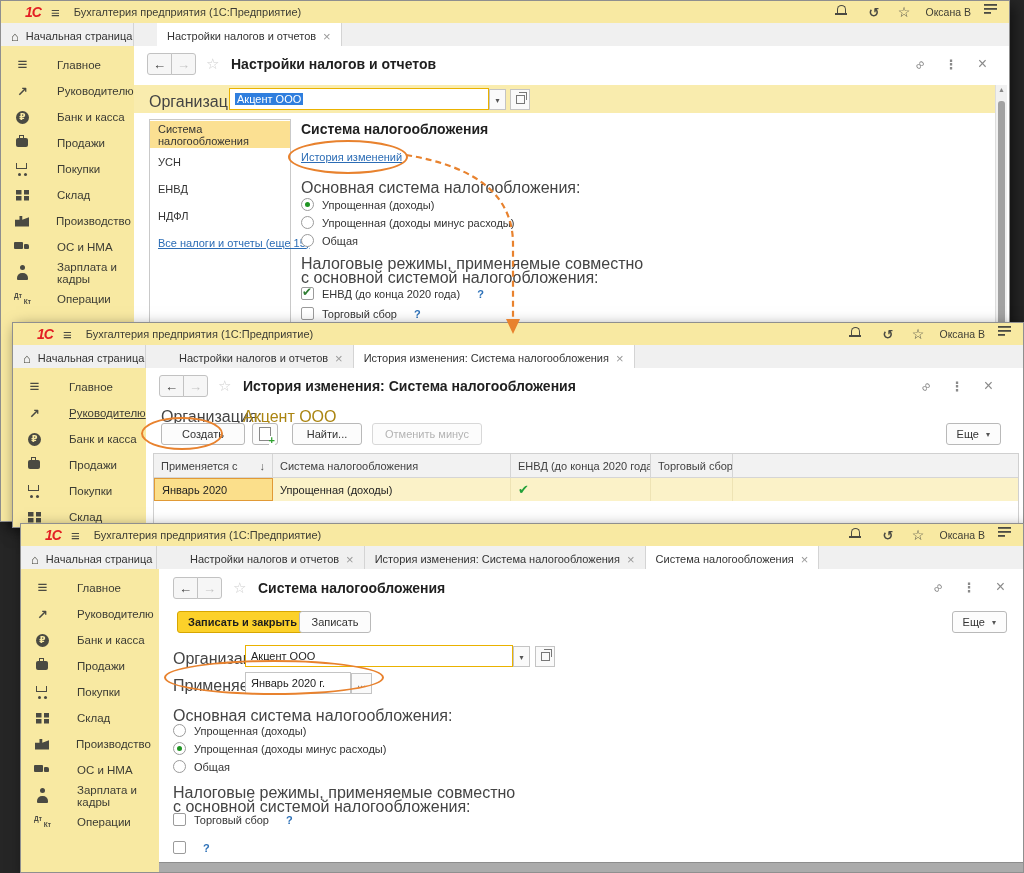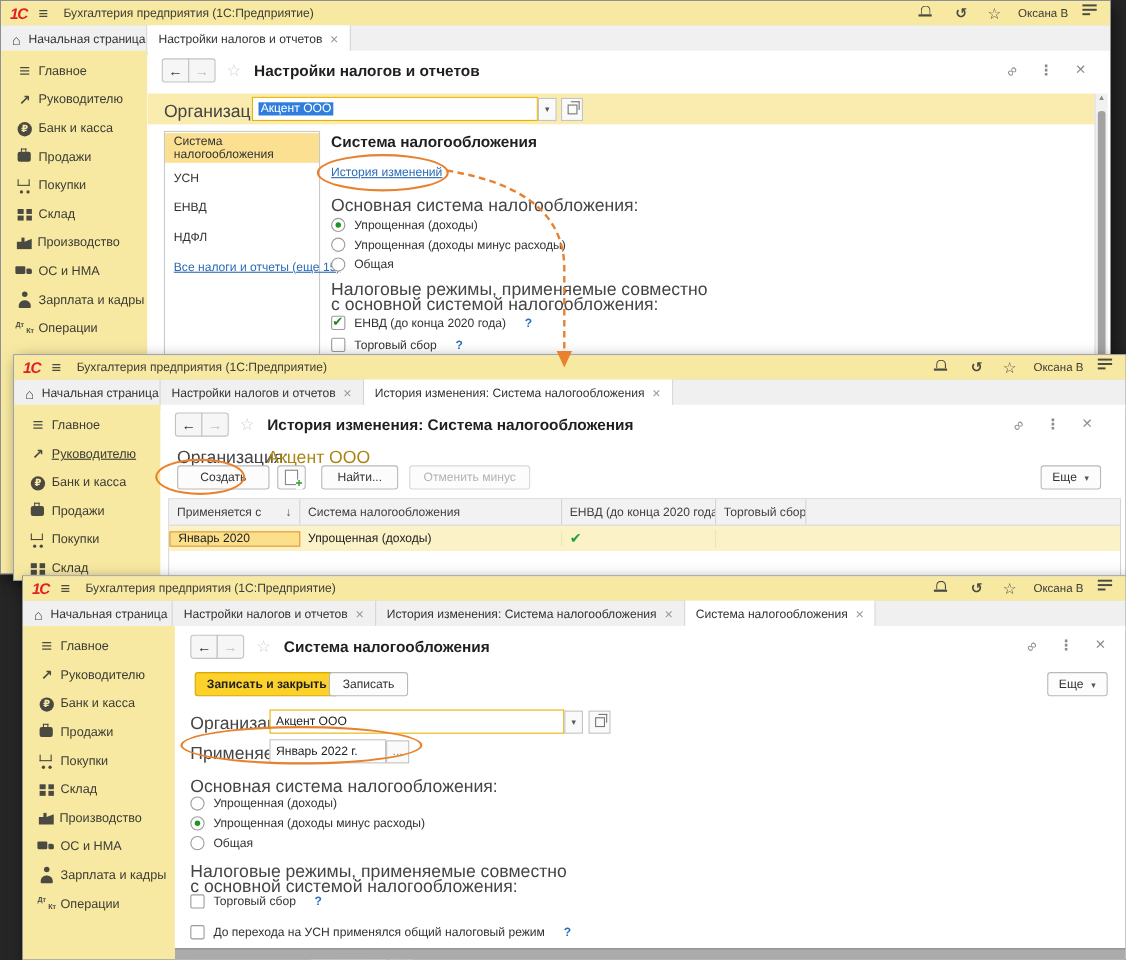--- a/index.html
+++ b/index.html
@@ -3,46 +3,46 @@
 <meta charset="utf-8">
 <style>
   html,body{margin:0;padding:0;background:#262626;width:1024px;height:873px;overflow:hidden;
     font-family:"Liberation Sans","DejaVu Sans",sans-serif;font-size:11px;color:#333;}
   .stage{position:relative;width:1024px;height:873px;}
   
   .win{position:absolute;background:#fff;border:1px solid #8f8f8f;box-shadow:4px 5px 14px rgba(0,0,0,.55);box-sizing:border-box;}
   .win1{left:0;top:0;width:1010px;height:522px;z-index:1;}
   .win2{left:12px;top:322px;width:1012px;height:206px;z-index:2;}
   .win3{left:20px;top:523px;width:1004px;height:350px;z-index:3;}
-  .titlebar{position:absolute;left:0;top:0;right:0;height:22px;background:#f8e9a2;display:flex;align-items:center;gap:10px;padding-left:8px;border-bottom:1px solid #e3d07f;}
+  .titlebar{position:absolute;left:0;top:0;right:0;height:22px;background:#f8e9a2;display:flex;align-items:center;gap:10px;padding-left:24px;border-bottom:1px solid #e3d07f;}
   .logo-1c{color:#e31e24;font-weight:bold;font-style:italic;font-size:14px;letter-spacing:-1px;}
   .burger{font-size:15px;color:#4a4a42;font-weight:bold;line-height:1;}
   .burger::before{content:"≡";}
   .app-title{font-size:11px;color:#3d3d35;margin-left:4px;}
   .tb-right{position:absolute;right:8px;top:0;height:22px;display:flex;align-items:center;gap:13px;}
   .bell-icon{position:relative;width:12px;height:12px;}
   .bell-icon::before{content:"";position:absolute;left:2px;top:1px;width:7px;height:7px;border:1.4px solid #4a4a42;border-bottom:none;border-radius:5px 5px 0 0;}
   .bell-icon::after{content:"";position:absolute;left:0;top:9px;width:12px;height:1.6px;background:#4a4a42;}
   .history-icon::before{content:"↺";font-size:13px;color:#4a4a42;font-weight:bold;}
   .fav-star-icon::before{content:"☆";font-size:14px;color:#4a4a42;}
   .user-name{font-size:10.5px;color:#3d3d35;}
   .service-menu-icon{width:13px;height:9px;background:
      linear-gradient(#4a4a42,#4a4a42) 0 0/13px 1.8px no-repeat,
      linear-gradient(#4a4a42,#4a4a42) 0 4px/13px 1.8px no-repeat,
      linear-gradient(#4a4a42,#4a4a42) 0 8px/7px 1.8px no-repeat;}
   
-  .tabbar{position:absolute;left:0;top:22px;right:0;height:27px;background:#f0f0f0;border-bottom:1px solid #c6c6c6;display:flex;box-sizing:border-box;}
+  .tabbar{position:absolute;left:0;top:22px;right:0;height:27px;background:#f0f0f0;border-bottom:1px solid #c6c6c6;display:flex;box-sizing:border-box;gap:23px;}
   .tab{display:flex;align-items:center;gap:7px;padding:0 10px;border-right:1px solid #d4d4d4;font-size:11px;color:#333;position:relative;white-space:nowrap;box-sizing:border-box;}
   .tab.active{background:#fff;}
   .tab.active::after{content:"";position:absolute;left:0;right:0;bottom:-1px;height:3px;background:#2da351;}
   .home-icon::before{content:"⌂";font-size:13px;font-weight:bold;color:#3f3f37;}
   .tab-close::before{content:"×";color:#999;font-size:13px;line-height:1;}
   
   .sidebar{position:absolute;left:0;top:45px;bottom:0;width:133px;background:#f8e9a2;padding-top:6px;box-sizing:border-box;}
-  .side-item{display:flex;align-items:center;gap:4px;height:26px;padding-left:13px;}
+  .side-item{display:flex;align-items:center;gap:26px;height:26px;padding-left:13px;}
   .side-label{font-size:11.5px;color:#3c3c34;}
   .side-label.ul{text-decoration:underline;}
   
   .ic{display:inline-flex;width:17px;height:16px;align-items:center;justify-content:center;color:#4a4a42;position:relative;flex:none;}
   .main-menu-icon::before{content:"≡";font-size:17px;font-weight:bold;}
   .manager-icon::before{content:"↗";font-size:13px;font-weight:bold;}
   .bank-cash-icon{background:#4a4a42;border-radius:50%;width:13px;height:13px;margin:0 2px;}
   .bank-cash-icon::before{content:"₽";color:#f8e9a2;font-size:9px;font-weight:bold;}
   .sales-icon::before{content:"";position:absolute;top:0;left:5px;width:5px;height:3px;border:1.5px solid #4a4a42;border-bottom:none;box-sizing:border-box;}
   .sales-icon::after{content:"";position:absolute;top:3px;left:2px;width:12px;height:9px;background:#4a4a42;border-radius:2px;}
@@ -112,21 +112,21 @@
   .nav-link{display:flex;align-items:center;height:27px;padding-left:8px;}
   
   .org-strip{position:absolute;left:0;top:39px;right:14px;height:28px;background:#f9ecae;}
   .vscroll{position:absolute;right:2px;top:39px;width:11px;bottom:0;background:#f1f1f1;border-left:1px solid #ddd;}
   .vscroll .arr{position:absolute;top:1px;left:2px;font-size:7px;color:#888;}
   .vscroll .thumb{position:absolute;left:1.5px;top:16px;width:7px;bottom:0;background:#a2a2a2;border-radius:3px;}
   
   .grid{position:absolute;left:7px;top:85px;right:4px;background:#fff;border:1px solid #d0d0d0;box-sizing:border-box;}
   .grid-head{display:flex;height:23px;background:#f2f2f2;border-bottom:1px solid #d5d5d5;}
   .gh{display:flex;align-items:center;padding:0 7px;font-size:11px;color:#3f3f3f;border-right:1px solid #d5d5d5;box-sizing:border-box;white-space:nowrap;overflow:hidden;}
-  .grid-row{display:flex;height:23px;background:#fbf2c8;align-items:center;}
+  .grid-row{display:flex;height:23px;background:#fbf2c8;}
   .gc{display:flex;align-items:center;padding:0 7px;font-size:11px;color:#222;border-right:1px solid #eee3b4;box-sizing:border-box;white-space:nowrap;overflow:hidden;}
   .gc.cur{background:#fbdf8b;border:1.5px solid #e19a36;}
   .sort-icon{margin-left:auto;color:#555;}
   .sort-icon::before{content:"↓";font-size:11px;}
   .check-icon::before{content:"✔";color:#21a038;font-weight:bold;font-size:13px;}
   .grid-empty{height:29px;background:#fff;}
   
   .statusbar{position:absolute;left:133px;right:0;bottom:0;height:9px;background:#ababab;border-top:1px solid #8d8d8d;}
   
   .overlay{position:absolute;left:0;top:0;width:1024px;height:873px;z-index:40;pointer-events:none;}
@@ -528,21 +528,21 @@
       </div>
       <div class="mini-btn" style="left:354px;top:76.5px;width:17px">
           <span class="caret-icon"></span>
         </div>
       <div class="mini-btn" style="left:376px;top:76.5px;width:20px">
           <span class="open-icon"></span>
         </div>
 
       <span class="label" style="left:14px;top:108px">Применяется с:</span>
       <div class="field" style="left:86px;top:103px;width:106px;height:22px">
-        <span>Январь 2022 г.</span>
+        <span>Январь 2020 г.</span>
       </div>
       <div class="mini-btn" style="left:192px;top:103.5px;width:21px;height:21px;color:#888">...</div>
 
       <span class="label" style="left:14px;top:138px">Основная система налогообложения:</span>
       <div>
         <div class="row-flex w3-radio" style="left: 14px; top: 155px;">
           <span class="radio"></span>
           <span>Упрощенная (доходы)</span>
         </div>
 
@@ -559,21 +559,20 @@
 
       <span class="label" style="left:14px;top:215px">Налоговые режимы, применяемые совместно</span>
       <span class="label" style="left:14px;top:229px">с основной системой налогообложения:</span>
       <div class="row-flex" style="left:14px;top:244px">
         <span class="cb"></span>
         <span>Торговый сбор</span>
         <span class="help">?</span>
       </div>
       <div class="row-flex" style="left:14px;top:272px">
         <span class="cb"></span>
-        <span>До перехода на УСН применялся общий налоговый режим</span>
         <span class="help">?</span>
       </div>
       <span class="label dim" style="left:14px;top:299px">Дата перехода на УСН:</span>
       <div class="field" style="left:124px;top:294px;width:68px;height:21px;color:#b9b9b9">.  .</div>
       <div class="mini-btn" style="left:196px;top:294px;width:20px">
           <span class="calendar-icon"></span>
         </div>
     </div>
     <div class="statusbar" style="left:138px"></div>
   </div>

